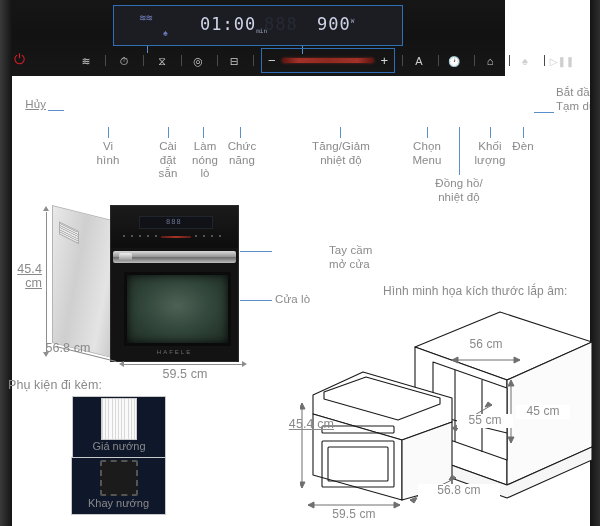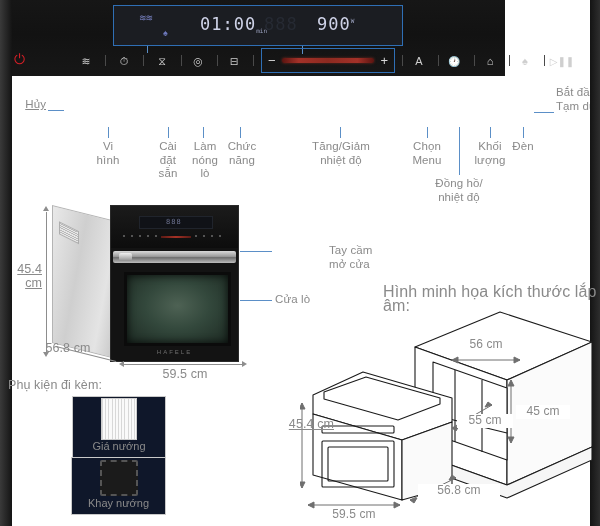--- a/index.html
+++ b/index.html
@@ -286,21 +286,21 @@
     <div class="cap">Giá nướng</div>
   </div>
   <div class="cell" style="left:63px;top:61px;width:95px;height:58px;">
     <div class="art">
         <div class="tray"></div>
       </div>
     <div class="cap">Khay nướng</div>
   </div>
 </div>
 
-<div class="abs lbl" id="install-title" style="font-size:16px;">Hình minh họa kích thước lắp âm:</div>
+<div class="abs lbl" id="install-title" style="font-size:12px;">Hình minh họa kích thước lắp âm:</div>
 
 <div id="install">
   <svg width="292" height="222" viewBox="0 0 292 222">
     <g fill="none" stroke="#1a1a1a" stroke-width="1.1" stroke-linejoin="round">
 
       <polygon points="115,47 200,12 292,42 207,80" fill="#ffffff"></polygon>
 
       <polygon points="115,47 207,80 207,185 115,152" fill="#ffffff"></polygon>
       <polygon points="207,80 292,42 292,147 207,185" fill="#fbfbfb"></polygon>
 

